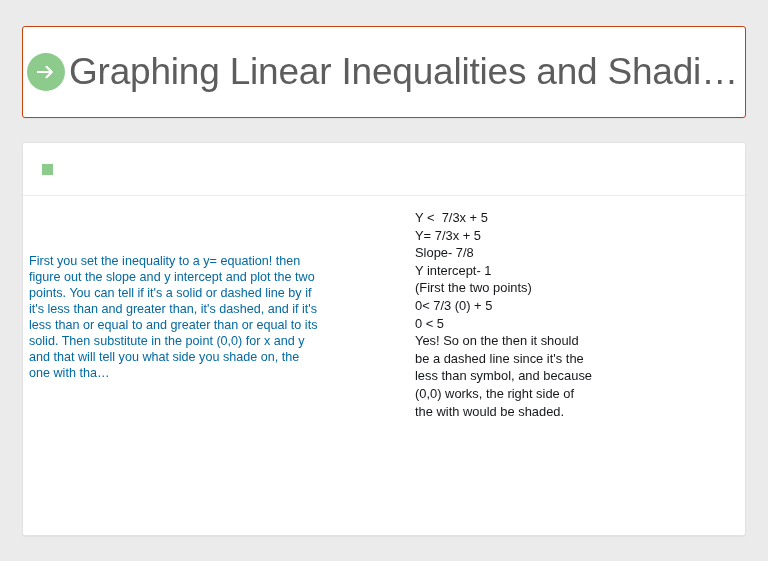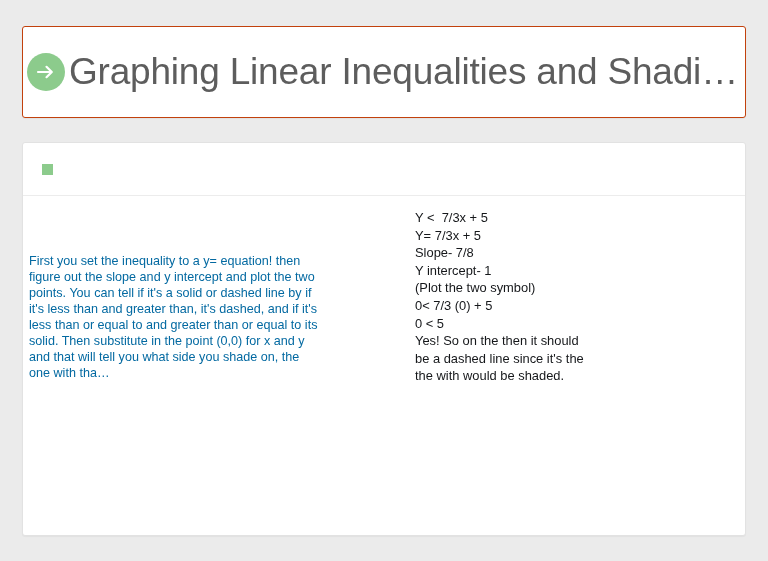--- a/index.html
+++ b/index.html
@@ -160,24 +160,26 @@
 
     <div class="card-body">
 
       <div class="col-left">First you set the inequality to a y= equation! then figure out the slope and y intercept and plot the two points. You can tell if it's a solid or dashed line by if it's less than and greater than, it's dashed, and if it's less than or equal to and greater than or equal to its solid. Then substitute in the point (0,0) for x and y and that will tell you what side you shade on, the one with tha…</div>
 
       <div class="col-right">
         <div class="line">Y &lt;  7/3x + 5</div>
         <div class="line">Y= 7/3x + 5</div>
         <div class="line">Slope- 7/8</div>
         <div class="line">Y intercept- 1</div>
-        <div class="line">(Plot the two symbol)</div>
+        <div class="line">(First the two points)</div>
         <div class="line">0&lt; 7/3 (0) + 5</div>
         <div class="line">0 &lt; 5</div>
         <div class="line">Yes! So on the then it should</div>
         <div class="line">be a dashed line since it's the</div>
+        <div class="line">less than symbol, and because</div>
+        <div class="line">(0,0) works, the right side of</div>
         <div class="line">the with would be shaded.</div>
       </div>
 
     </div>
   </div>
 
 </div>
 
 </body></html>

